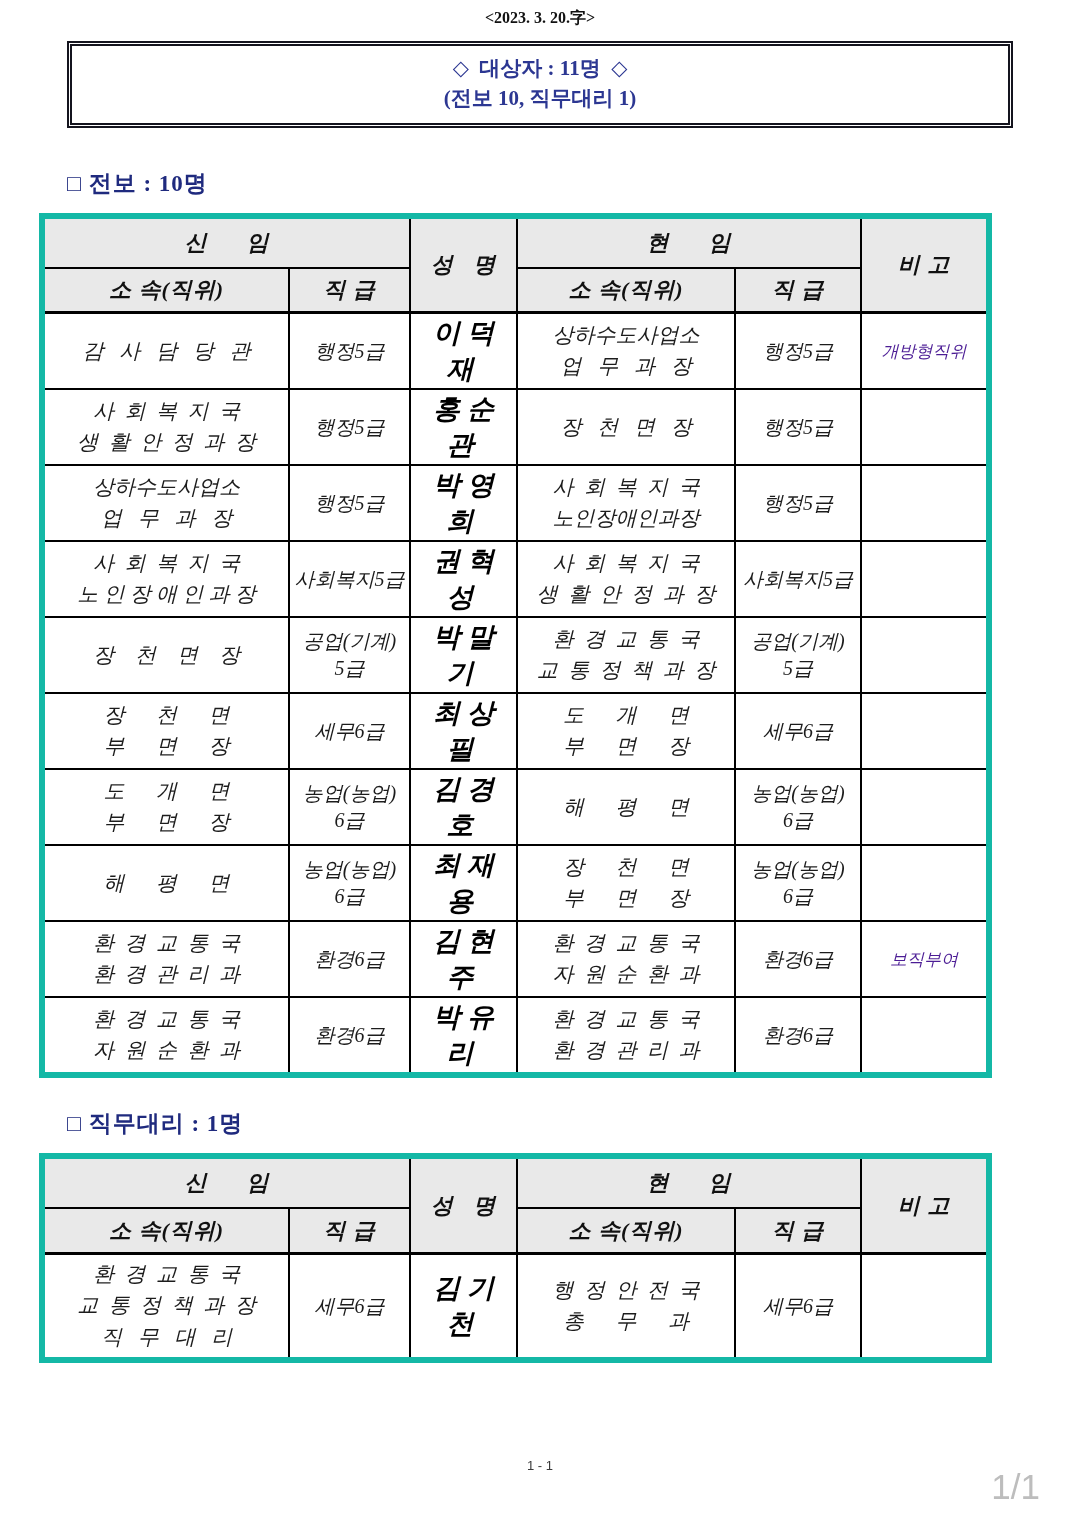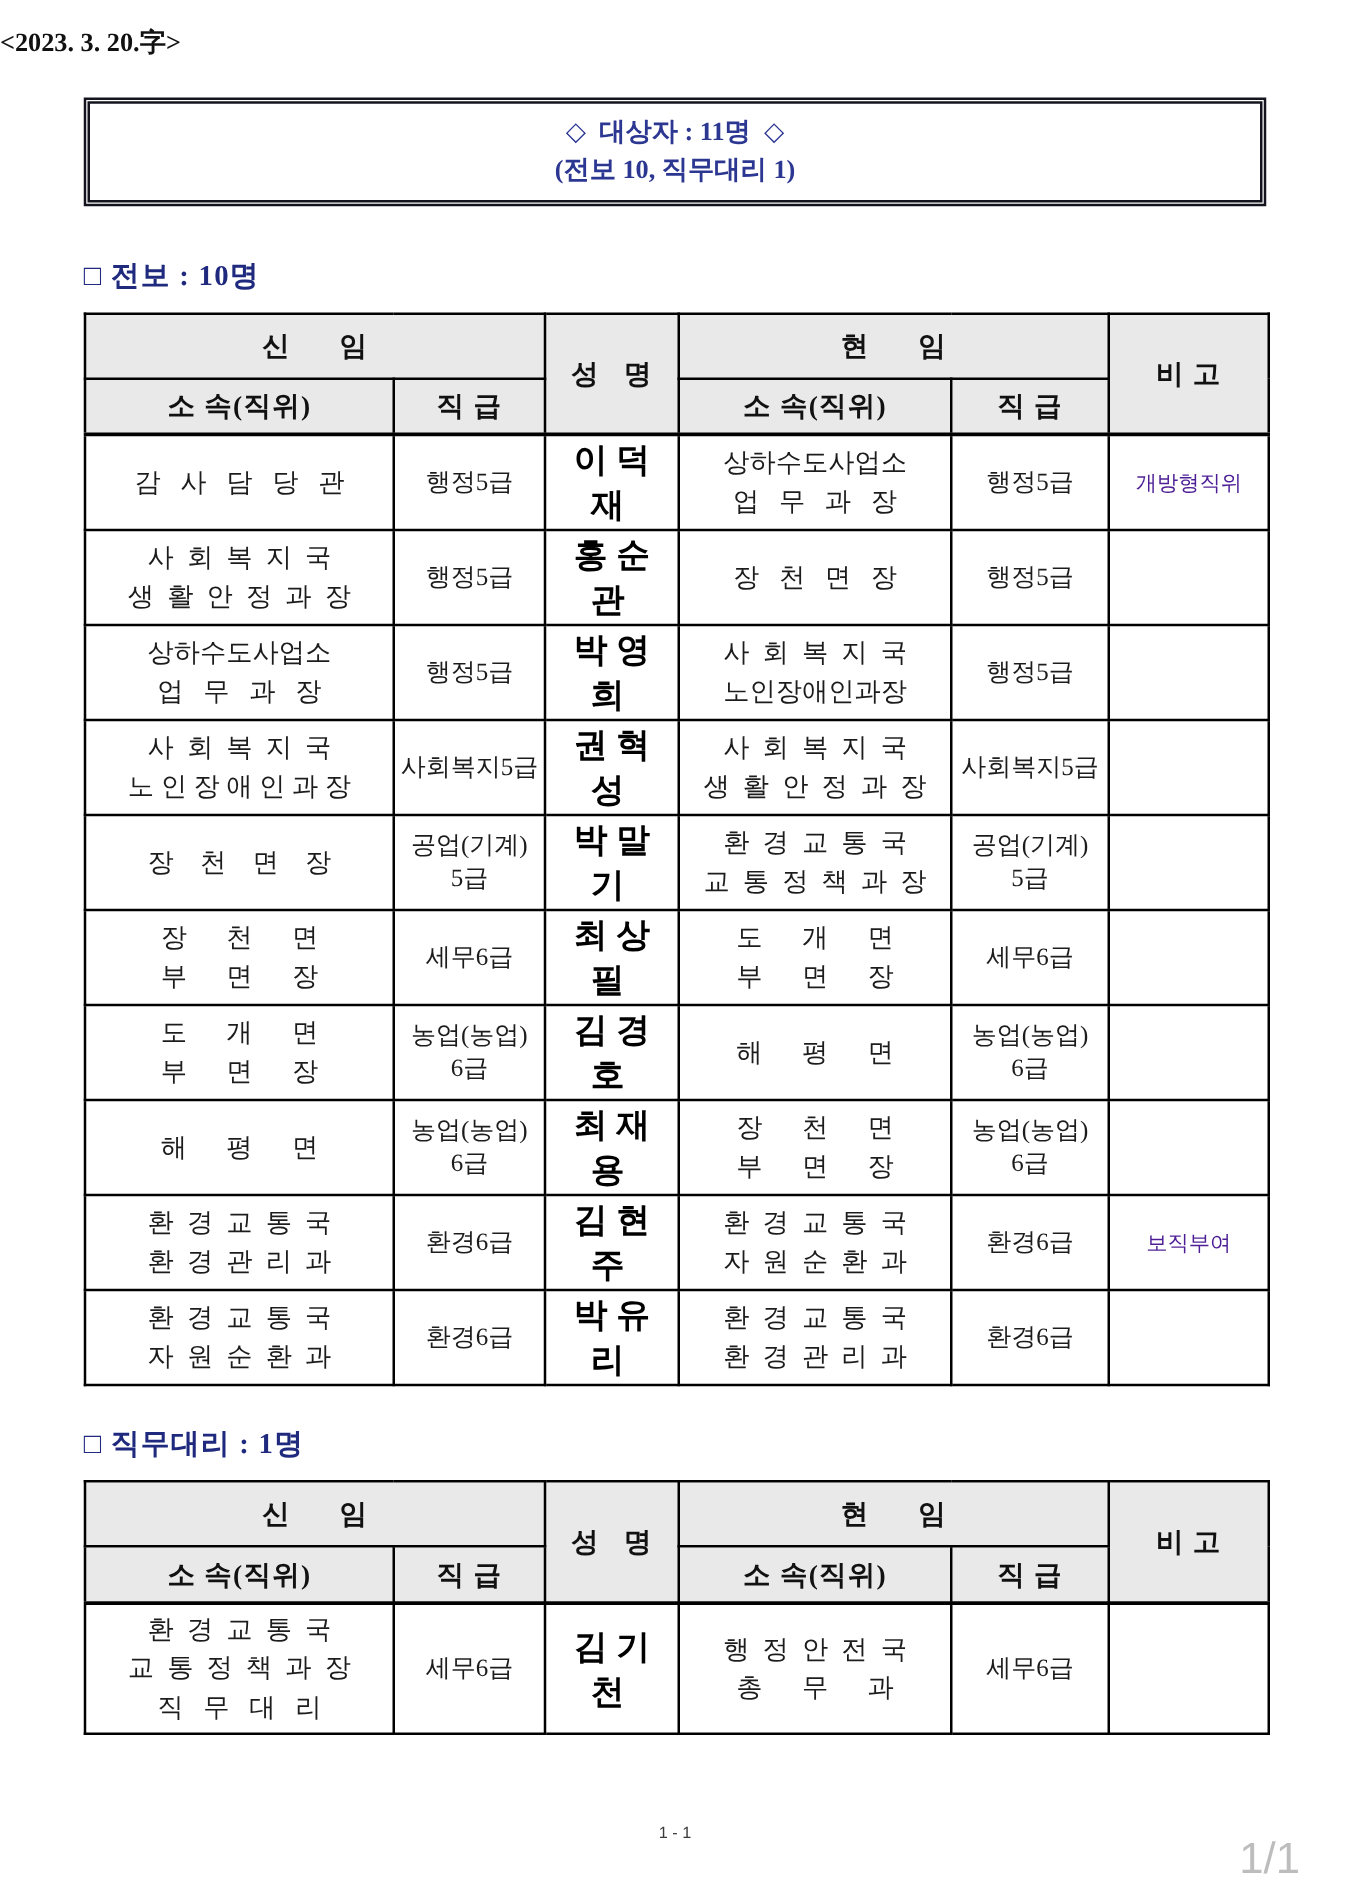--- a/index.html
+++ b/index.html
@@ -14,29 +14,30 @@
   }
   .doc-title {
     padding-top: 86px;
     text-align: center;
     font-size: 49px;
     font-weight: 800;
     letter-spacing: 3px;
     color: #0a0a0a;
   }
   .doc-date {
-    margin-top: 20px;
-    font-size: 21px;
+    margin-top: 8px;
+    text-align: center;
+    font-size: 16px;
     font-weight: 600;
     color: #111;
   }
   .notice-box {
     box-sizing: border-box;
     width: 946px;
-    margin: 30px auto 0 auto;
+    margin: 12px auto 0 auto;
     border: 5px double #14141e;
     padding: 7px 0 9px 0;
     text-align: center;
     color: #2c3792;
     font-weight: 700;
     font-size: 21px;
     line-height: 1.45;
     white-space: pre-wrap;
   }
   .section-heading {
@@ -44,22 +45,23 @@
     color: #1f2a7e;
     font-size: 23px;
     font-weight: 700;
     letter-spacing: 1px;
   }
   .section-heading.second { margin-top: 30px; }
   table.roster {
     border-collapse: collapse;
     table-layout: fixed;
     width: 947px;
-    margin-left: 67px;
-    border: 1px solid #14b8a6;
+    margin-left: 39px;
+    border: 6px solid #14b8a6;
+    font-style: italic;
   }
   table.roster th, table.roster td {
     border: 2px solid #000;
     text-align: center;
     vertical-align: middle;
     white-space: pre-wrap;
     overflow: hidden;
   }
   table.roster thead th {
     background: #e9e9e9;

